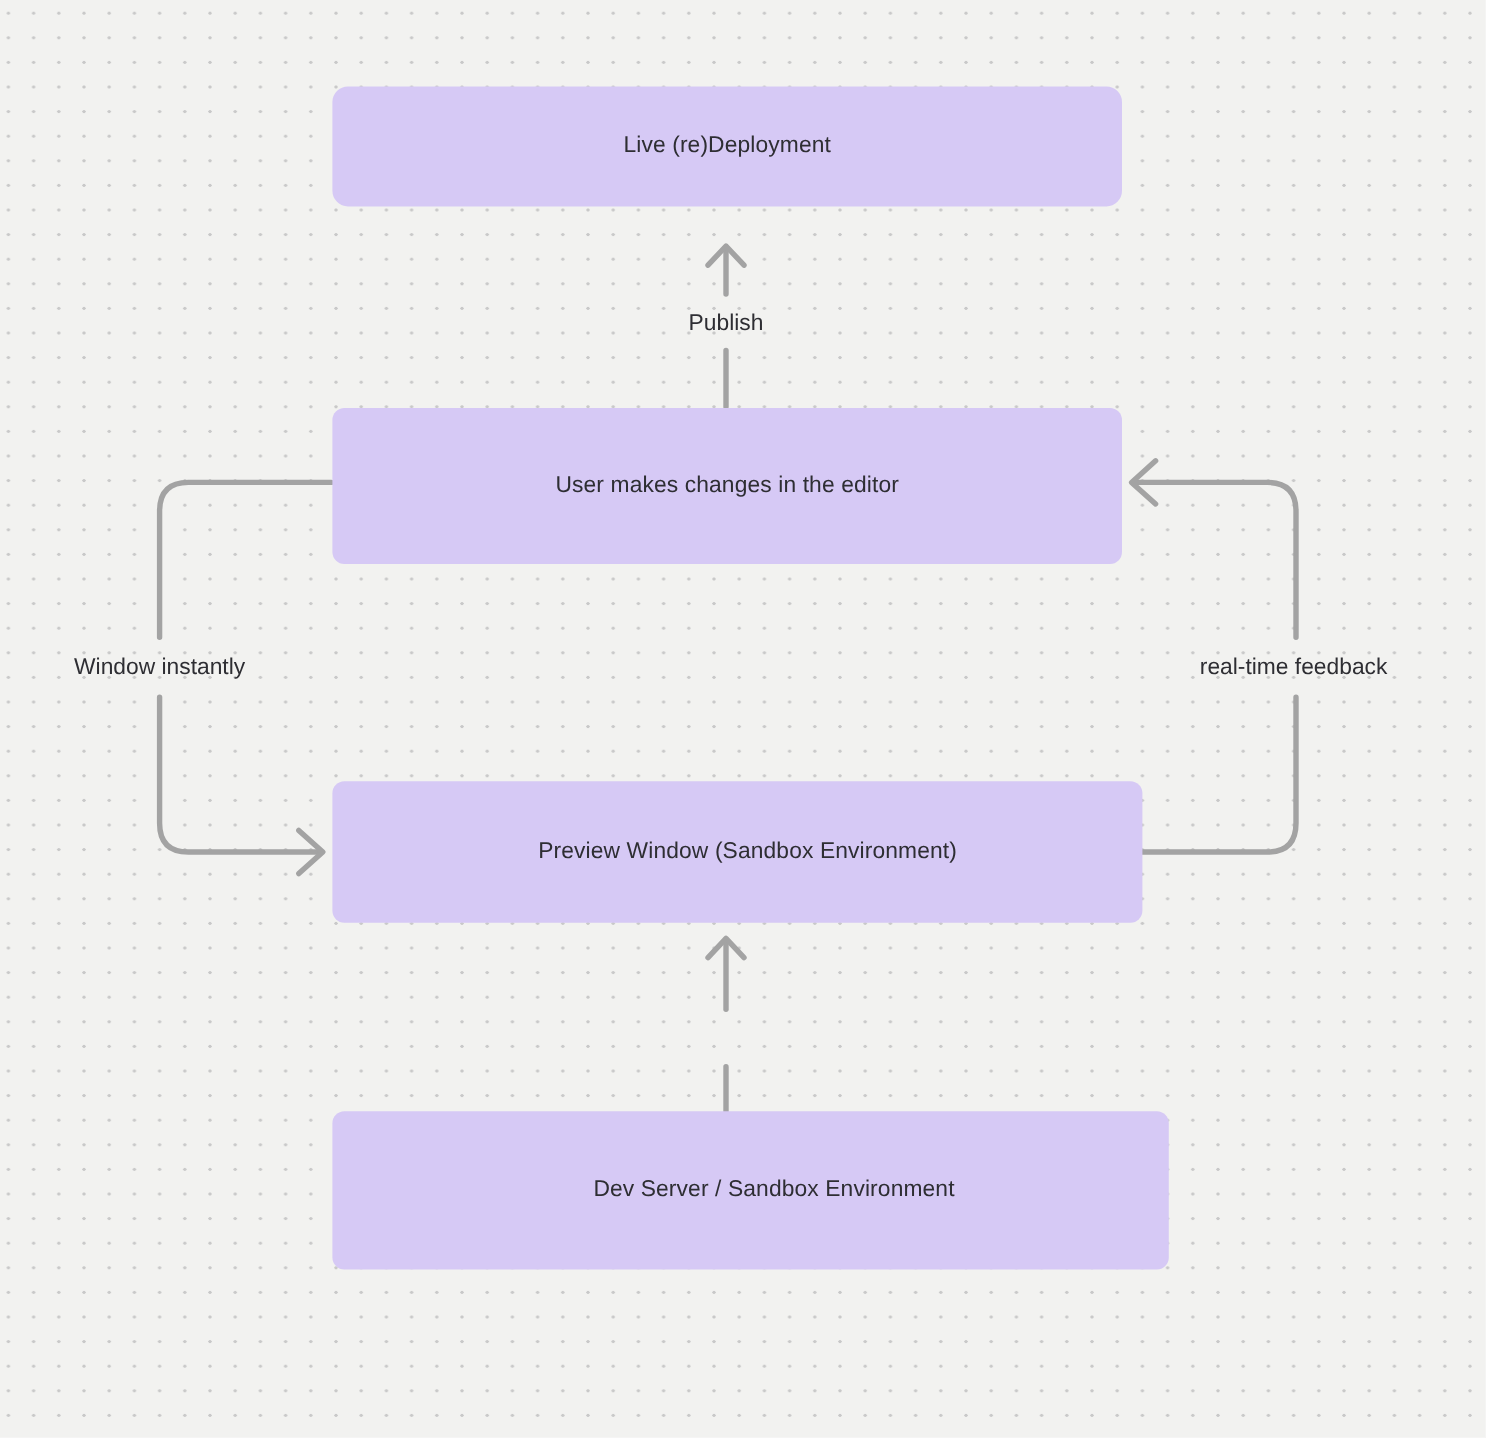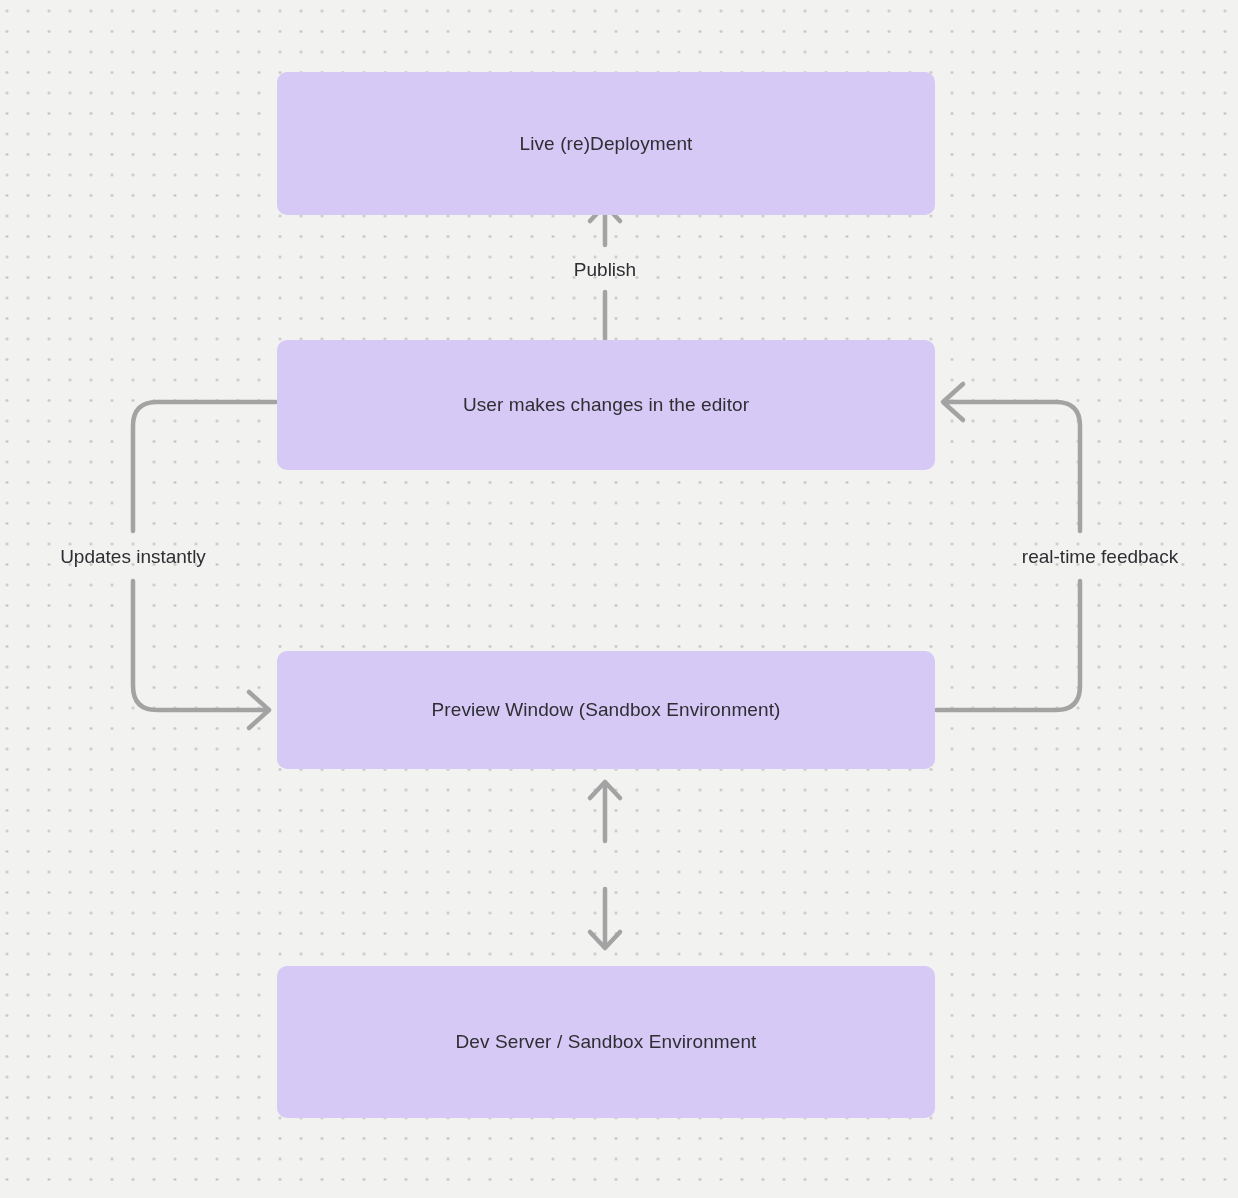--- a/index.html
+++ b/index.html
@@ -20,24 +20,24 @@
     width: 658px;
     background: #d6c9f5;
     border-radius: 10px;
     display: flex;
     align-items: center;
     justify-content: center;
     font-size: 19px;
     color: #2e2e33;
     letter-spacing: 0.1px;
   }
-  #node-live    { top: 72px;  height: 143px; }
+  #node-live    { top: 72px;  height: 100px; border-radius: 13px; }
   #node-editor  { top: 340px; height: 130px; }
-  #node-preview { top: 651px; height: 118px; }
-  #node-dev     { top: 966px; height: 152px; }
+  #node-preview { top: 651px; height: 118px; padding-left: 17px; }
+  #node-dev     { top: 926px; height: 132px; padding-left: 39px; }
   .arrows {
     position: absolute;
     left: 0; top: 0;
     width: 1238px;
     height: 1198px;
     pointer-events: none;
   }
   .arrows path {
     stroke: #a3a3a3;
     stroke-width: 4.5;
@@ -47,21 +47,21 @@
   }
   .edge-label {
     position: absolute;
     transform: translate(-50%, -50%);
     font-size: 19px;
     color: #2e2e33;
     white-space: nowrap;
   }
   #label-publish   { left: 605px;  top: 270px; }
   #label-updates   { left: 133px;  top: 557px; }
-  #label-feedback  { left: 1100px; top: 557px; }
+  #label-feedback  { left: 1078px; top: 557px; }
   #label-spunup    { left: 605px;  top: 866px; }
 </style>
 </head>
 <body>
 
 <div class="canvas">
 
   <svg class="arrows" viewBox="0 0 1238 1198" xmlns="http://www.w3.org/2000/svg">
 
     <g>
@@ -100,16 +100,16 @@
 
   <div class="node" id="node-preview">
     <span>Preview Window (Sandbox Environment)</span>
   </div>
 
   <div class="node" id="node-dev">
     <span>Dev Server / Sandbox Environment</span>
   </div>
 
   <div class="edge-label" id="label-publish">Publish</div>
-  <div class="edge-label" id="label-updates">Updates instantly</div>
+  <div class="edge-label" id="label-updates">Window instantly</div>
   <div class="edge-label" id="label-feedback">real-time feedback</div>
 
 </div>
 
 </body></html>

